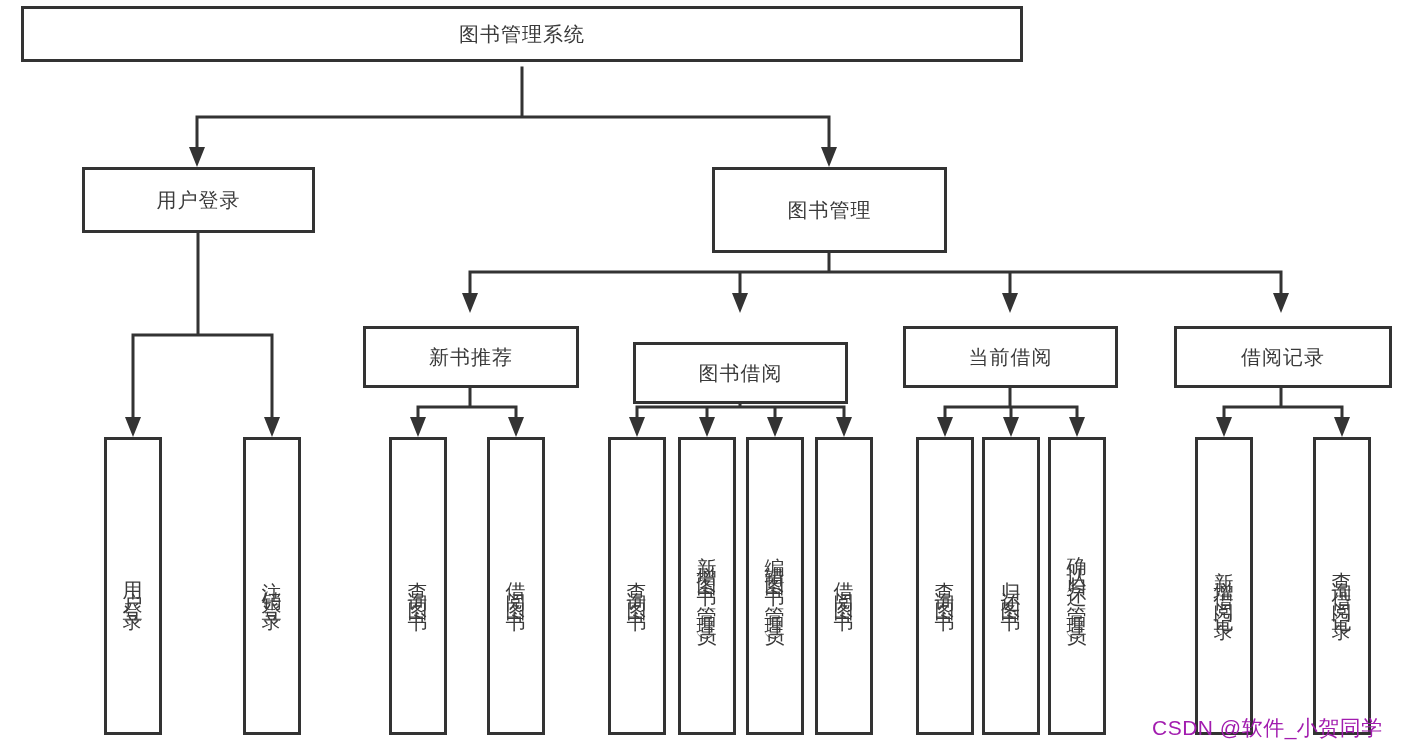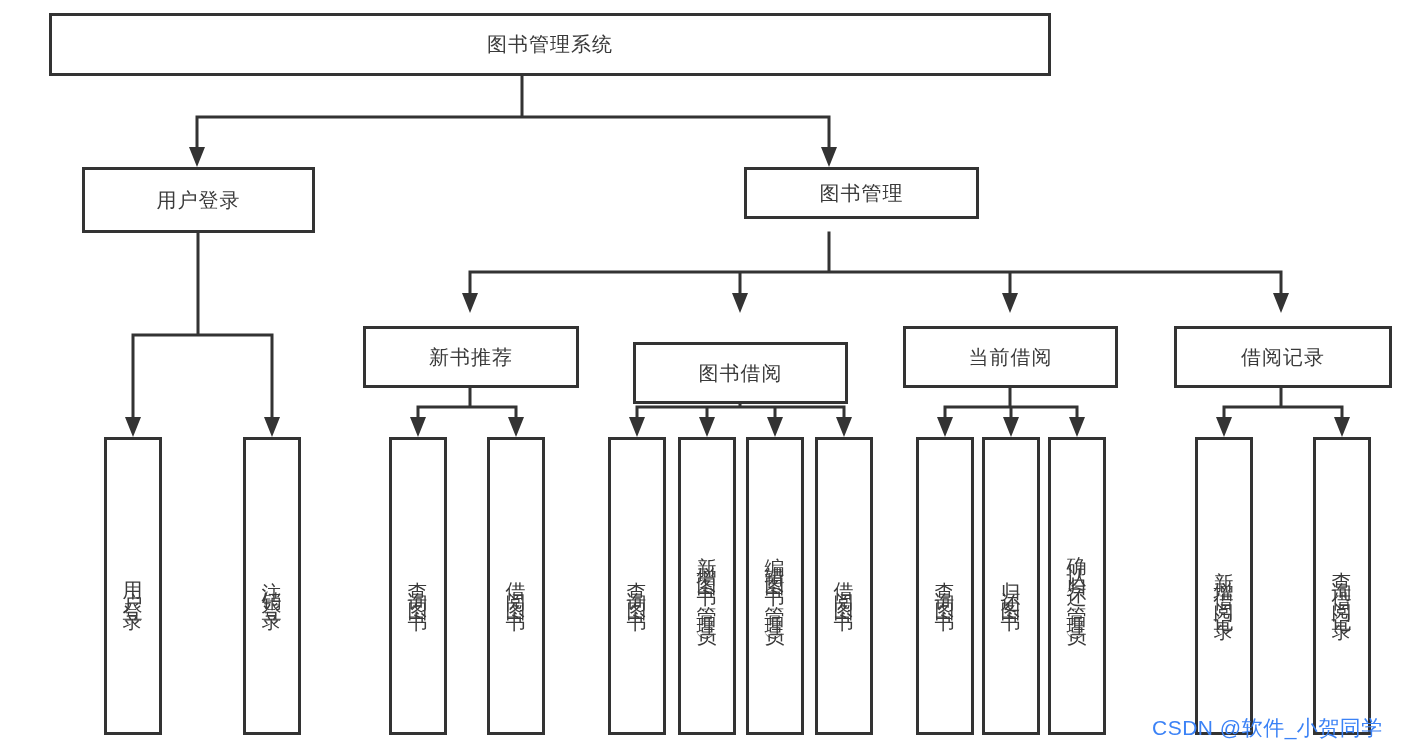--- a/index.html
+++ b/index.html
@@ -50,23 +50,23 @@
     justify-content: center;
   }
   .vbox .vtext {
     writing-mode: vertical-rl;
     text-orientation: mixed;
     font-size: 20px;
     line-height: 1;
     letter-spacing: 10px;
     white-space: nowrap;
   }
-  .root  { left: 21px;  top: 13px;  width: 1002px; height: 63px; margin-left: 28px; }
+  .root  { left: 21px;  top: 6px;  width: 1002px; height: 56px; }
   .n-ul  { left: 82px;  top: 167px; width: 233px;  height: 66px; }
-  .n-bm  { left: 712px; top: 167px; width: 235px;  height: 52px; margin-left: 32px; }
+  .n-bm  { left: 712px; top: 167px; width: 235px;  height: 86px; }
   .n-l3  { top: 326px; height: 62px; }
   .n-nb  { left: 363px;  width: 216px; }
   .n-bb  { left: 633px;  width: 215px; margin-top: 16px; }
   .n-cb  { left: 903px;  width: 215px; }
   .n-br  { left: 1174px; width: 218px; }
   .lf-1  { left: 104px; }
   .lf-2  { left: 243px; }
   .lf-3  { left: 389px; }
   .lf-4  { left: 487px; }
   .lf-5  { left: 608px; }
@@ -76,21 +76,21 @@
   .lf-9  { left: 916px; }
   .lf-10 { left: 982px; }
   .lf-11 { left: 1048px; }
   .lf-12 { left: 1195px; }
   .lf-13 { left: 1313px; }
   .watermark {
     position: absolute;
     left: 1152px;
     top: 714px;
     font-size: 21px;
-    color: #3b82f6;
+    color: #a21caf;
     letter-spacing: 0.5px;
     white-space: nowrap;
   }
 </style>
 </head>
 <body>
 
 <div class="stage">
 
   <svg class="edges" viewBox="0 0 1405 747" xmlns="http://www.w3.org/2000/svg">

